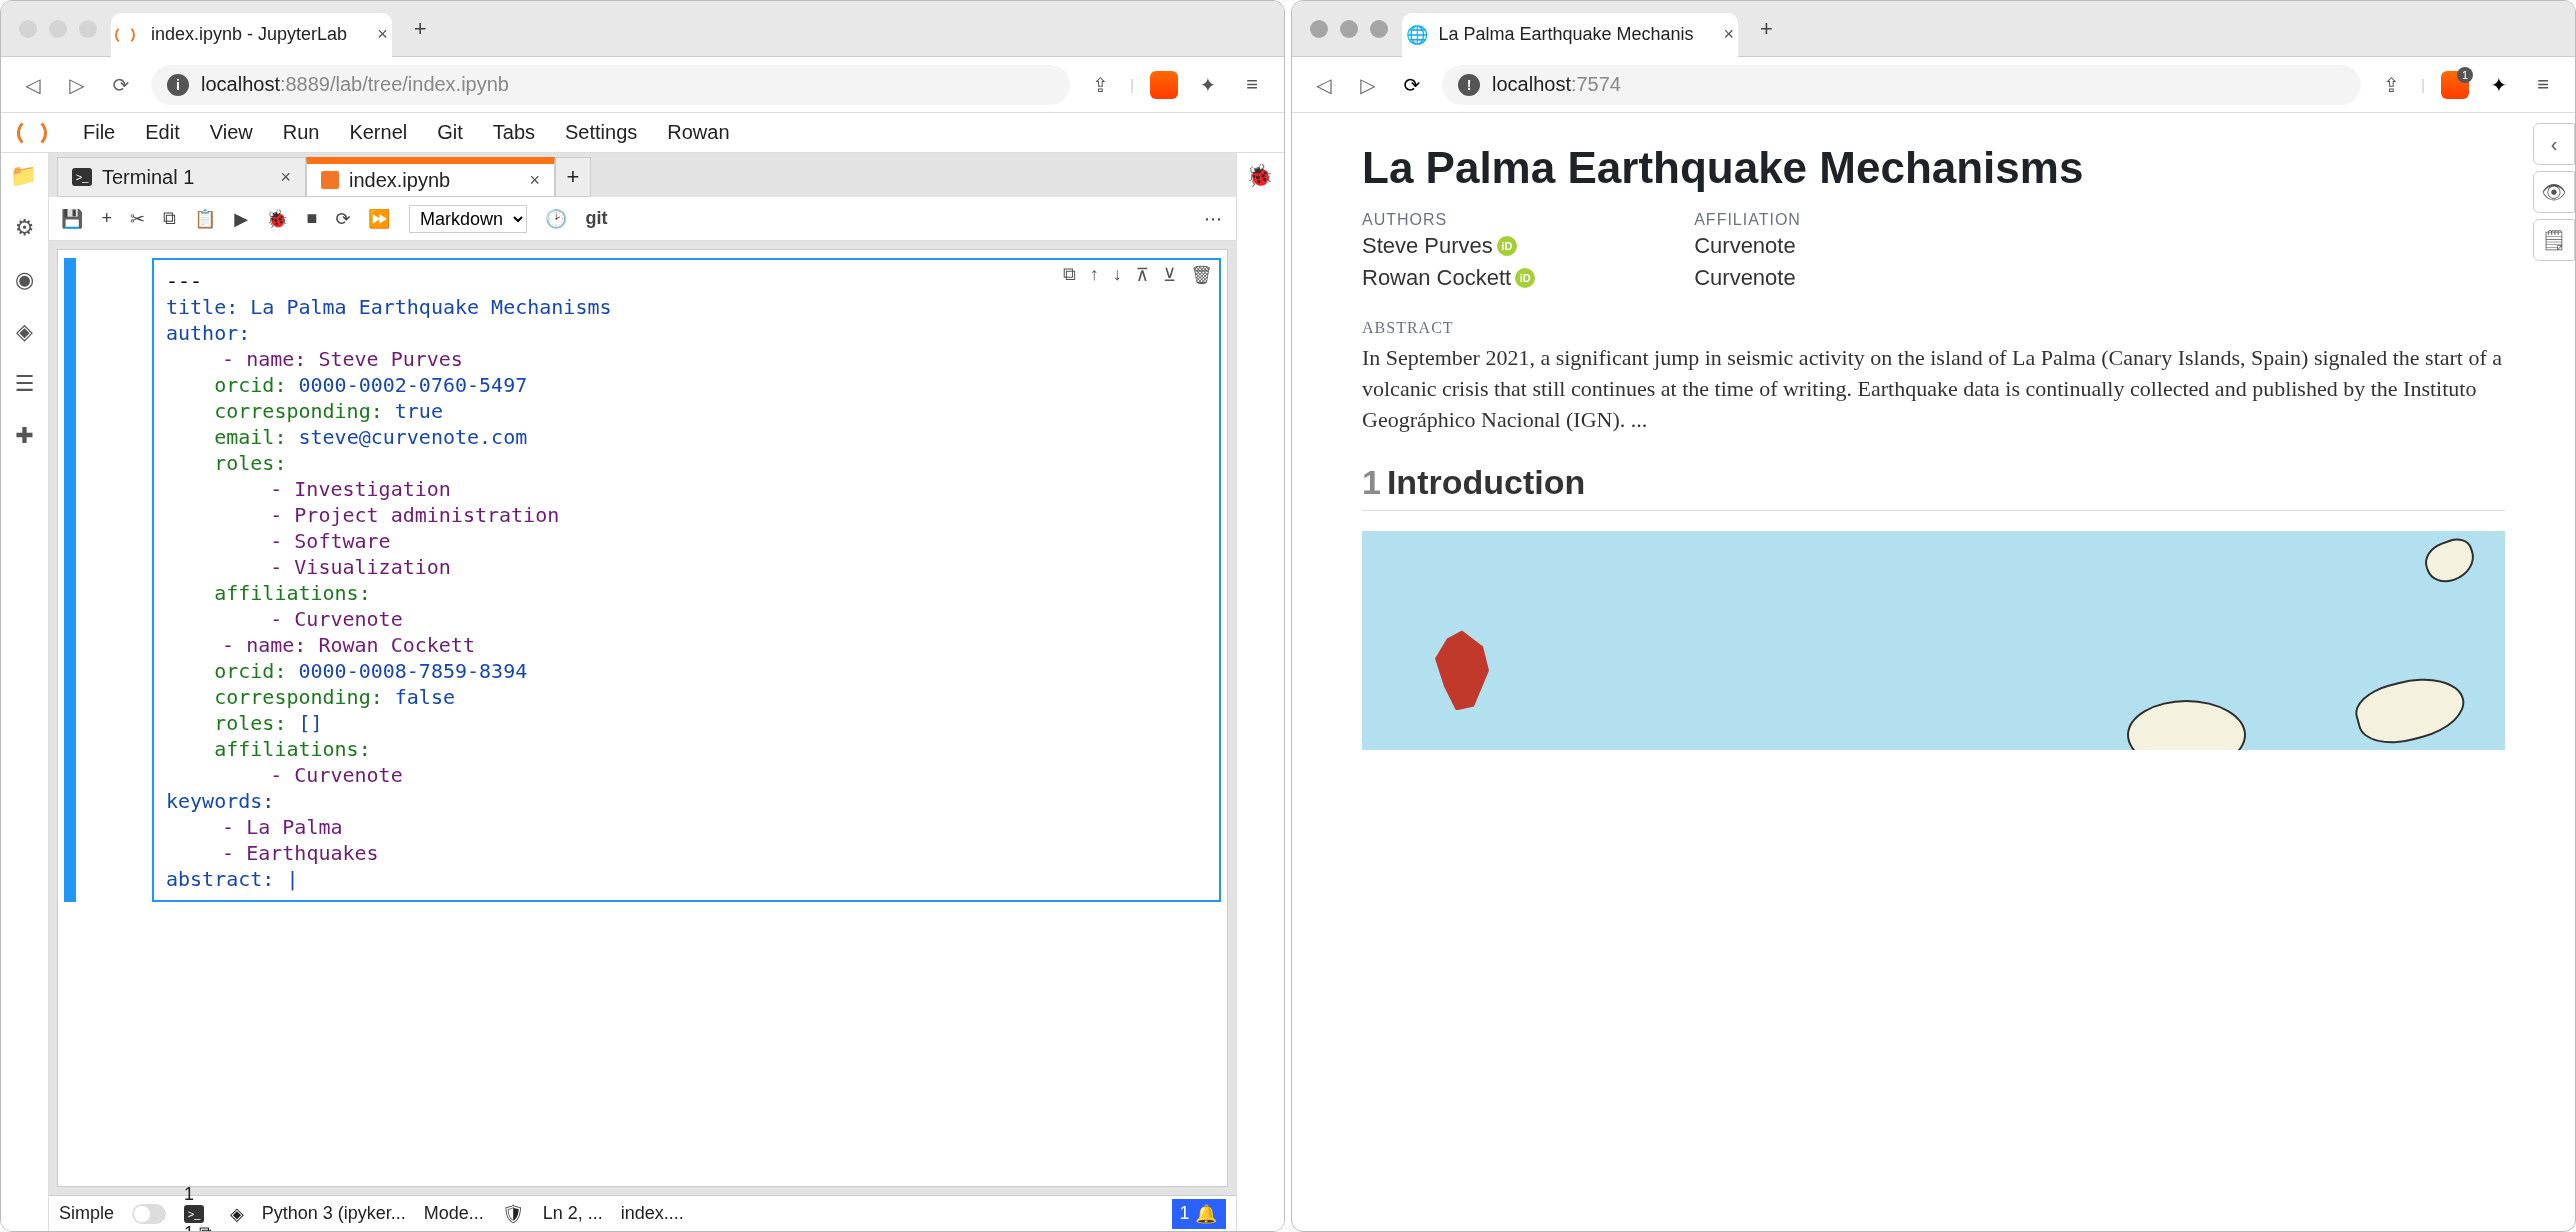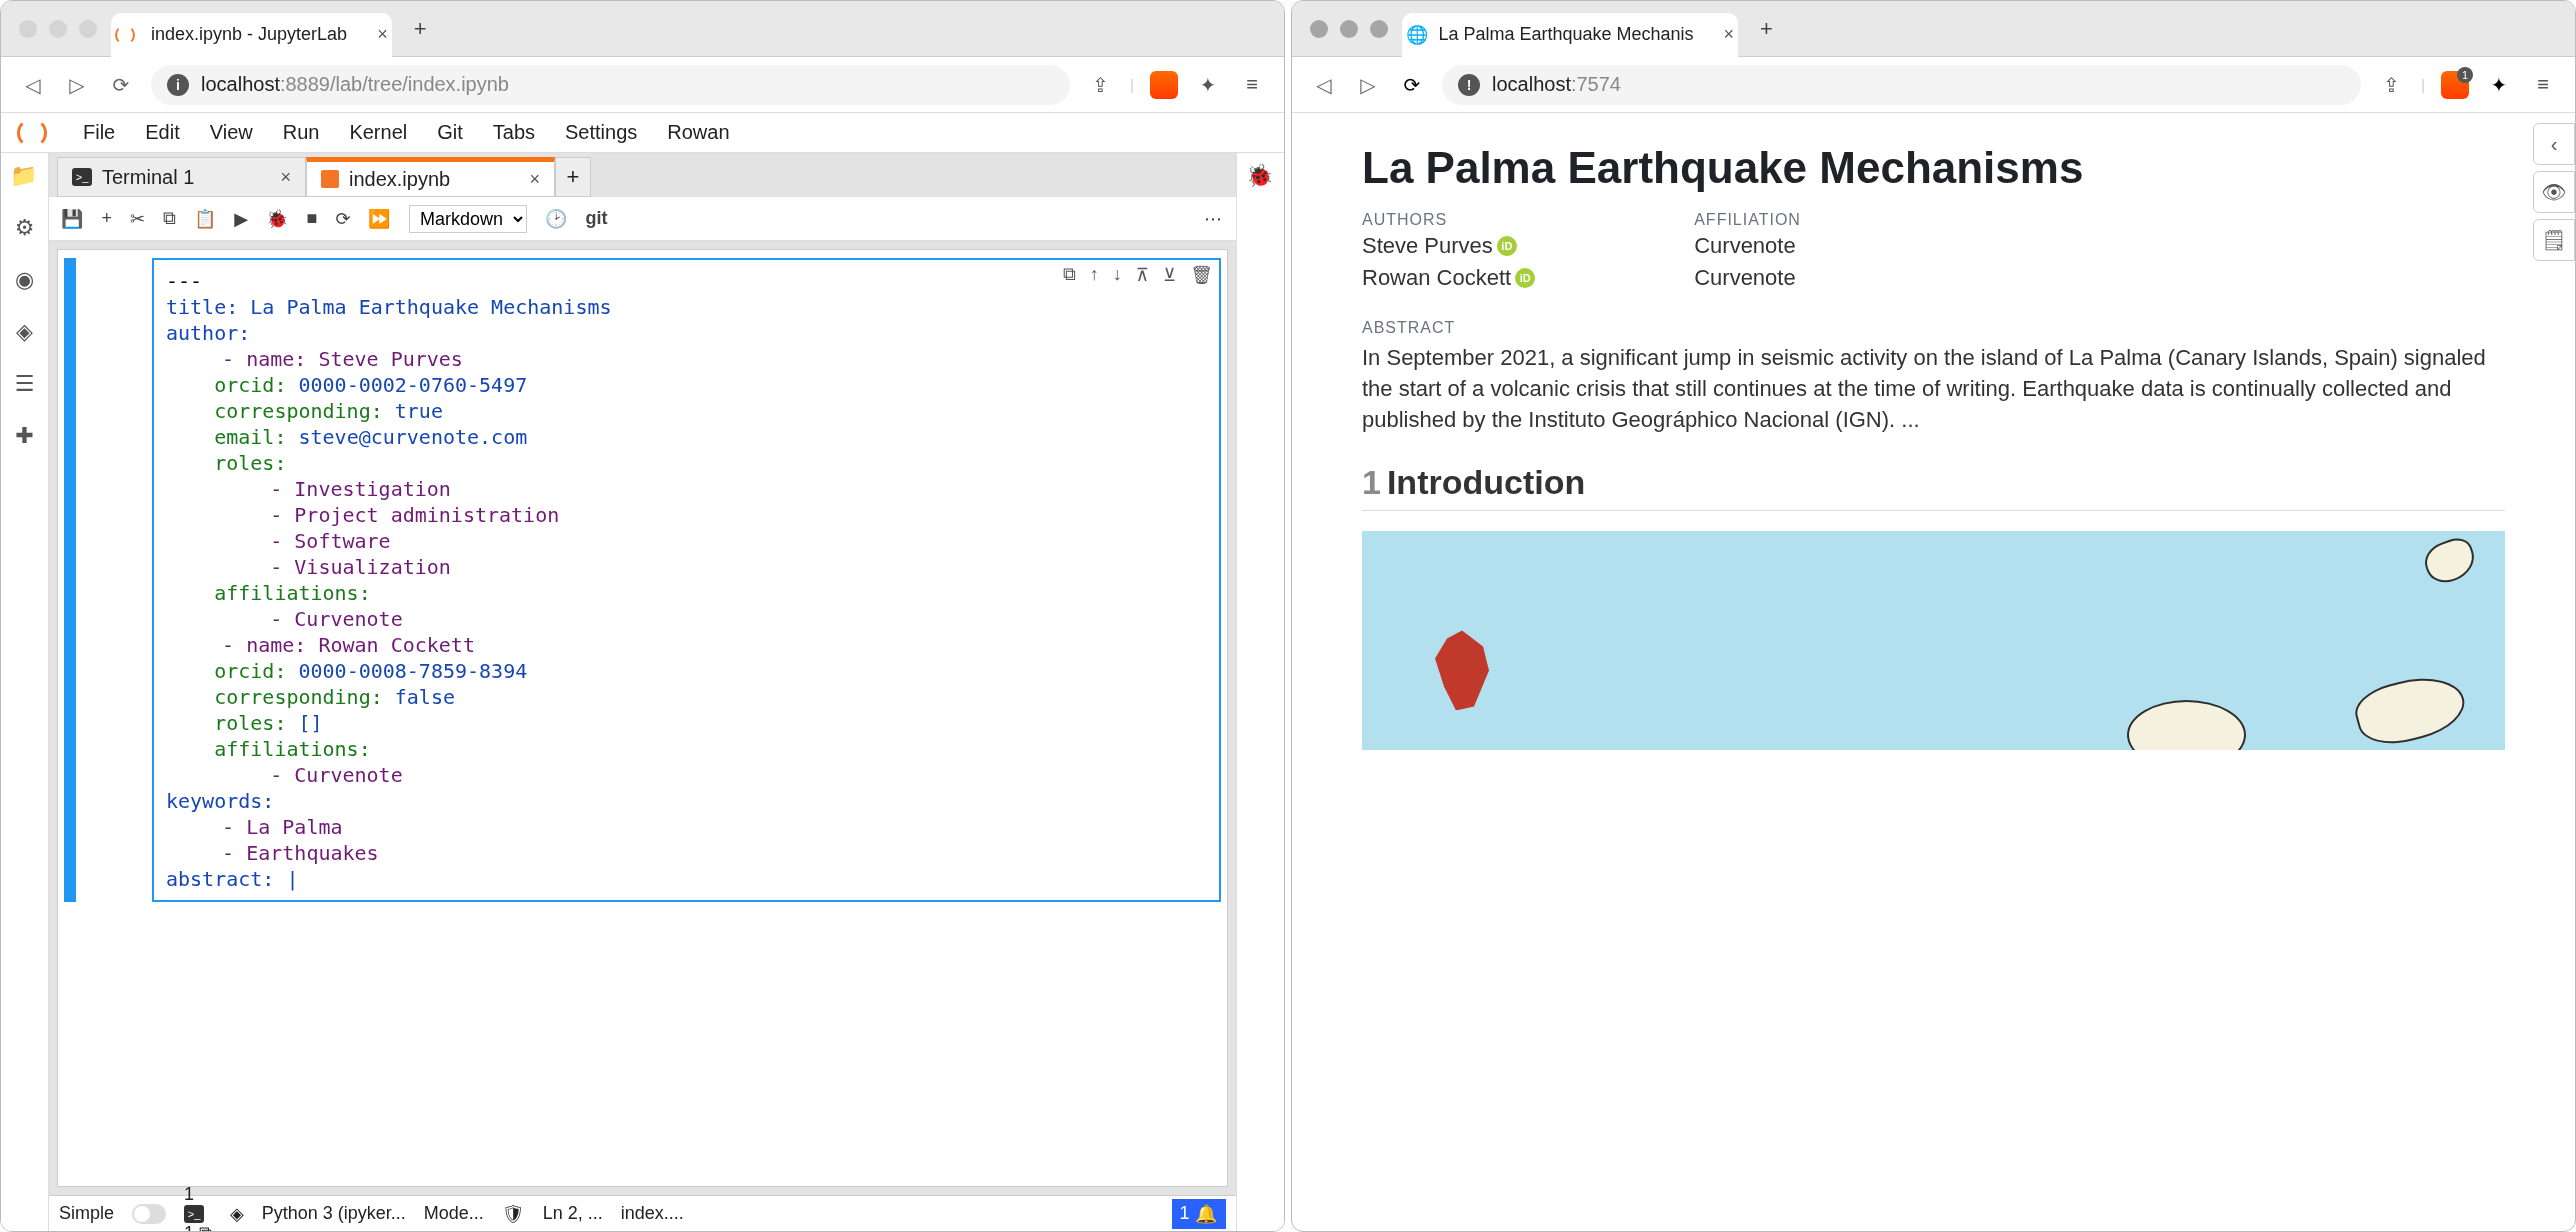--- a/index.html
+++ b/index.html
@@ -36,21 +36,21 @@
   .jlogo { width: 30px; height: 30px; border: 3px solid #f37626; border-radius: 50%; border-top-color: transparent; border-bottom-color: transparent; position: relative; margin-right: 6px; }
   .jmenu span { cursor: default; }
 
   .jbody { flex: 1; display: flex; min-height: 0; }
   .jactbar { width: 48px; background: #fff; border-right: 1px solid #ddd; display: flex; flex-direction: column; align-items: center; padding-top: 10px; gap: 26px; color: #555; font-size: 22px; }
   .jmain { flex: 1; display: flex; flex-direction: column; background: #e3e3e3; min-width: 0; }
   .jright { width: 48px; background: #fff; border-left: 1px solid #ddd; display: flex; flex-direction: column; align-items: center; padding-top: 10px; color: #555; font-size: 22px; }
 
   .jtabs { height: 44px; background: #e3e3e3; display: flex; align-items: flex-end; padding-left: 8px; }
   .jtab { display: flex; align-items: center; gap: 10px; padding: 8px 14px; background: #ededed; border: 1px solid #ccc; font-size: 20px; height: 40px; min-width: 249px; }
-  .jtab.active { background: #fff; border-top: 5px solid #f97316; }
+  .jtab.active { background: #fff; border-top: 7px solid #f97316; }
   .jtab .tclose { margin-left: auto; color: #555; font-size: 18px; }
   .jaddtab { width: 36px; height: 40px; background: #ededed; border: 1px solid #ccc; display: flex; align-items: center; justify-content: center; font-size: 22px; }
 
   .jntb { height: 44px; background: #fff; border-bottom: 1px solid #ddd; display: flex; align-items: center; padding: 0 12px; gap: 18px; font-size: 18px; color: #444; }
   .jntb select { border: 1px solid #ccc; padding: 2px 6px; font-size: 18px; background: #fff; }
   .jntb .more { margin-left: auto; letter-spacing: 2px; }
 
   .jnotebook { flex: 1; background: #fff; margin: 8px; border: 1px solid #ccc; overflow: auto; position: relative; }
   .cell { display: flex; margin: 8px 6px; }
   .cellbar { width: 12px; background: #2196f3; margin-right: 6px; }
@@ -72,21 +72,21 @@
   
   .article { flex: 1; overflow: auto; padding: 30px 70px; position: relative; font-size: 22px; color: #333; }
   .sidebtns { position: absolute; right: 0; top: 10px; display: flex; flex-direction: column; gap: 6px; }
   .sidebtn { width: 42px; height: 42px; border: 1px solid #ccc; background: #fff; border-radius: 6px 0 0 6px; display: flex; align-items: center; justify-content: center; color: #555; font-size: 20px; }
   .article h1 { font-size: 44px; font-weight: 700; margin-bottom: 18px; color: #1f2328; }
   .metarow { display: flex; gap: 159px; }
   .metacol .label { font-size: 16px; letter-spacing: 1px; color: #6b7280; margin-bottom: 4px; text-transform: uppercase; }
   .metacol .val { font-size: 22px; margin-bottom: 6px; display: flex; align-items: center; gap: 4px; }
   .orcid { width: 20px; height: 20px; background: #a6ce39; border-radius: 50%; display: inline-flex; align-items: center; justify-content: center; color: #fff; font-size: 11px; font-weight: bold; }
   .pubblock { margin-top: 22px; }
-  .absblock { margin-top: 22px; }
+  .absblock { margin-top: 22px; font-family: Liberation Serif, serif; }
   .absblock p { line-height: 1.4; margin-top: 6px; }
   .h2 { font-size: 34px; font-weight: 700; margin-top: 28px; border-bottom: 1px solid #ddd; padding-bottom: 8px; }
   .h2 .num { color: #8b8b8b; margin-right: 6px; }
   .mapfig { margin-top: 20px; height: 219px; background: #b3e0ee; position: relative; overflow: hidden; }
   
   .island { position: absolute; background: #f4f1df; border: 2px solid #2e2e2e; }
   .isl1 { right: 30px; top: 10px; width: 50px; height: 40px; border-radius: 50% 40% 60% 50%; transform: rotate(-20deg); }
   .isl2 { right: 40px; bottom: 10px; width: 109px; height: 60px; border-radius: 40% 60% 50% 50%; transform: rotate(-15deg); }
   .isl3 { right: 259px; bottom: -20px; width: 119px; height: 70px; border-radius: 50%; }
   .lapalma { position: absolute; left: 70px; bottom: 40px; width: 60px; height: 80px; background: #c0392b; clip-path: polygon(50% 0, 85% 20%, 95% 50%, 70% 95%, 40% 100%, 20% 70%, 5% 35%, 25% 10%); }

